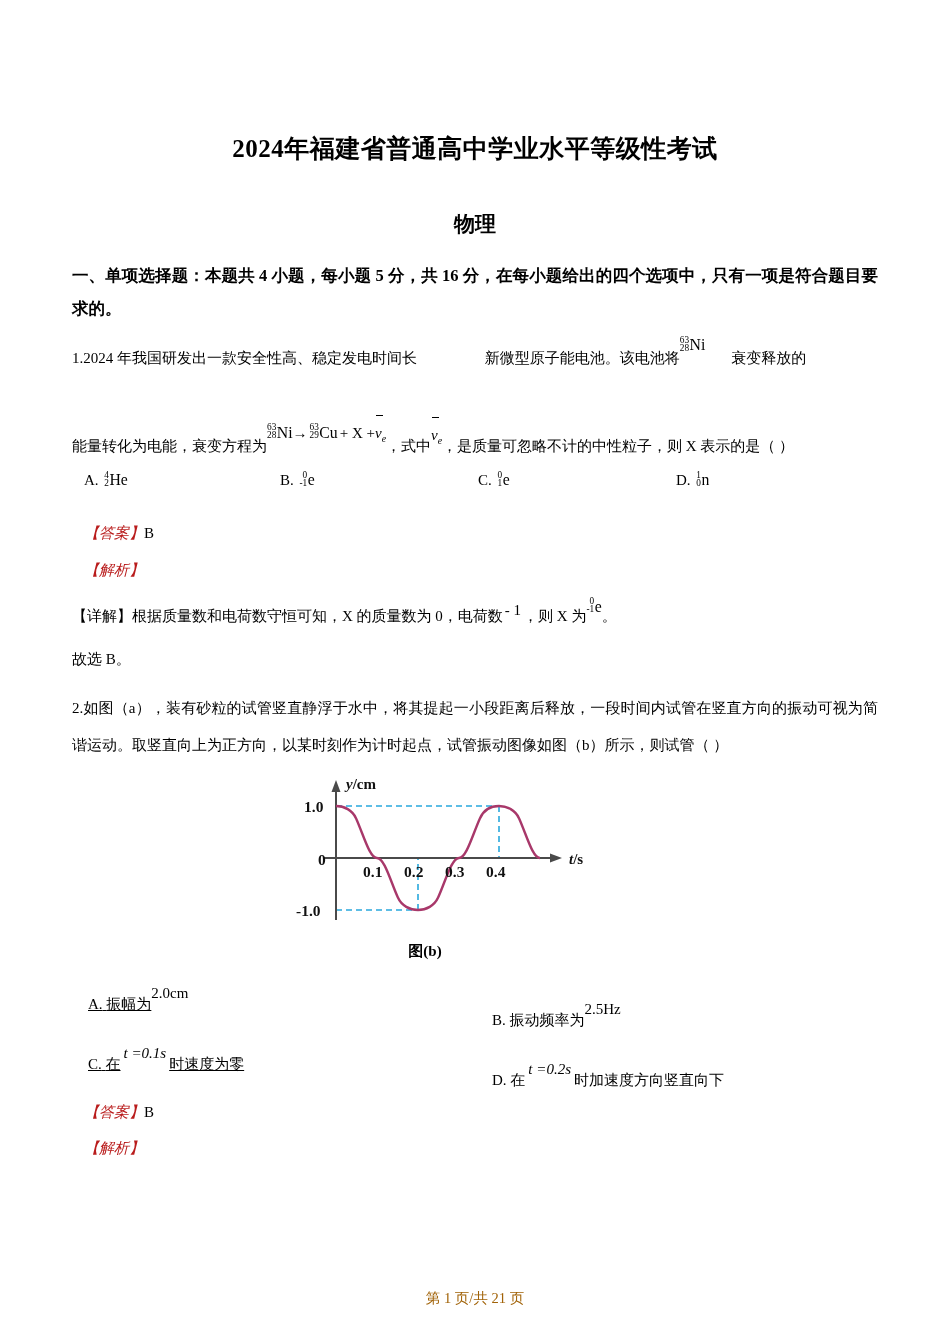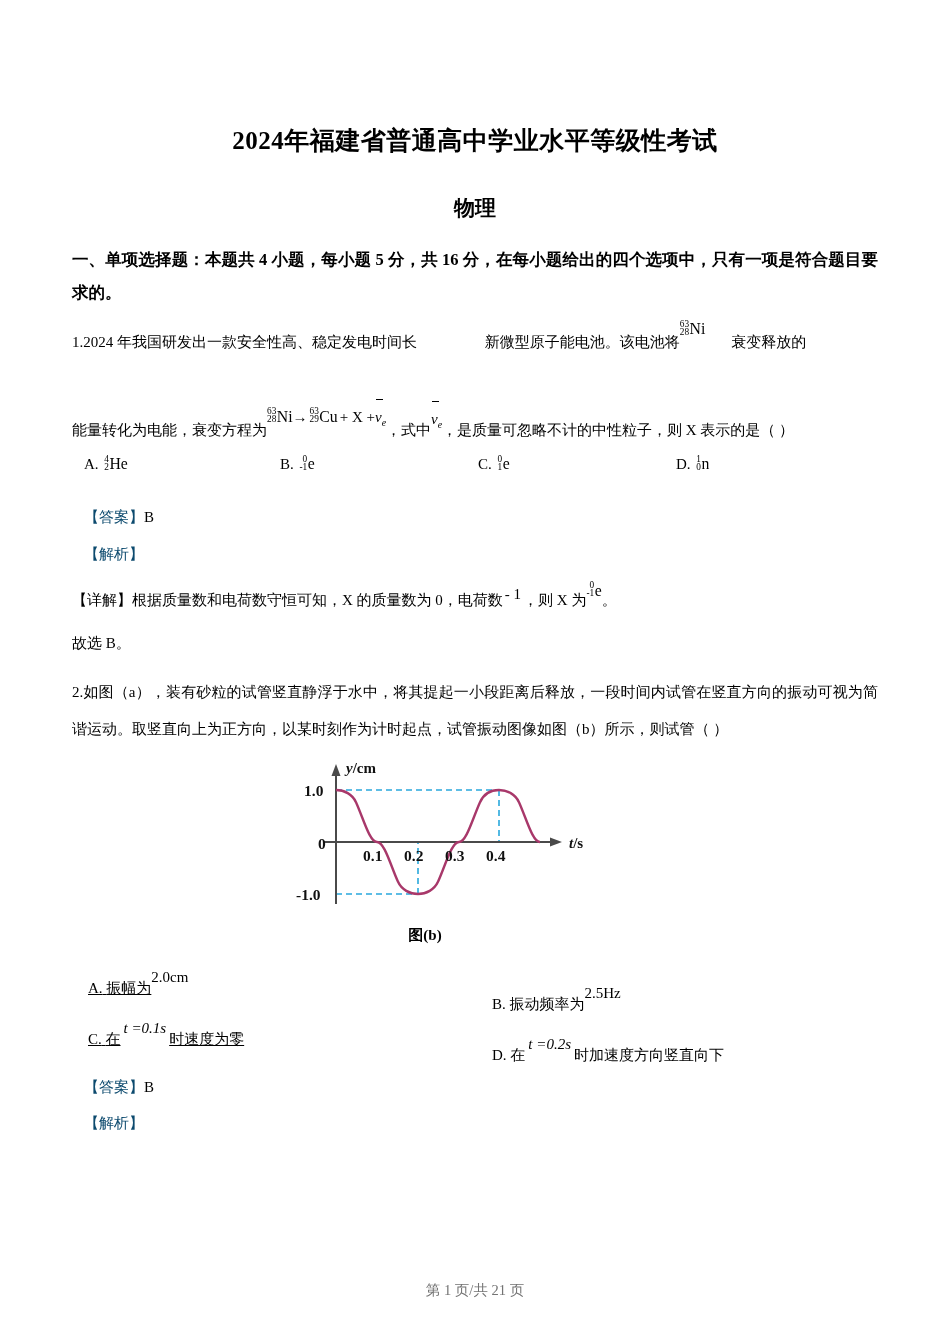--- a/index.html
+++ b/index.html
@@ -21,21 +21,21 @@
     position: relative;
     box-sizing: border-box;
     padding: 0 72px;
   }
   
   .doc-title {
     text-align: center;
     font-size: 25px;
     font-weight: bold;
     letter-spacing: 0.5px;
-    margin: 8px;
+    margin: 16px;
     padding-top: 118px;
     line-height: 1.2;
   }
   .doc-subtitle {
     text-align: center;
     font-size: 21px;
     font-weight: bold;
     margin: 0;
     padding-top: 32px;
     line-height: 1.2;
@@ -118,21 +118,22 @@
   }
   .italic { font-style: italic; }
 
   
   .ans-line {
     font-size: 15px;
     line-height: 2.45;
     margin: 0;
   }
   .tag {
-    color: #0c4a6e;
+    color: #b91c1c;
+    font-style: italic;
   }
   .detail {
     font-size: 15px;
     line-height: 2.45;
     margin: 0;
   }
 
   
   .figures {
     position: relative;
@@ -172,21 +173,21 @@
   .opts1 .c { position: absolute; top: 0; white-space: nowrap; }
 
   
   .footer {
     position: absolute;
     left: 0;
     right: 0;
     bottom: 52px;
     text-align: center;
     font-size: 14.5px;
-    color: #737373;
+    color: #a16207;
   }
 </style>
 </head>
 <body>
 
 <div class="page">
 
   <h1 class="doc-title">2024年福建省普通高中学业水平等级性考试</h1>
   <h2 class="doc-subtitle">物理</h2>
 
@@ -277,21 +278,21 @@
     <span class="opt-left">
       <span>A.</span>
       <span>振幅为</span><span class="raise" style="top:-11px">2.0cm</span>
     </span>
     <span class="opt-right">
       <span>B.</span>
       <span>振动频率为</span><span class="raise" style="top:-11px">2.5Hz</span>
     </span>
   </div>
 
-  <div class="opt-row" style="margin-top:13px">
+  <div class="opt-row" style="margin-top:22px">
     <span class="opt-left">
       <span>C.</span>
       <span>在</span><span class="raise italic" style="top:-11px;margin:0 3px">t =0.1s</span><span>时速度为零</span>
     </span>
     <span class="opt-right">
       <span>D.</span>
       <span>在</span><span class="raise italic" style="top:-11px;margin:0 3px">t =0.2s</span><span>时加速度方向竖直向下</span>
     </span>
   </div>
 

